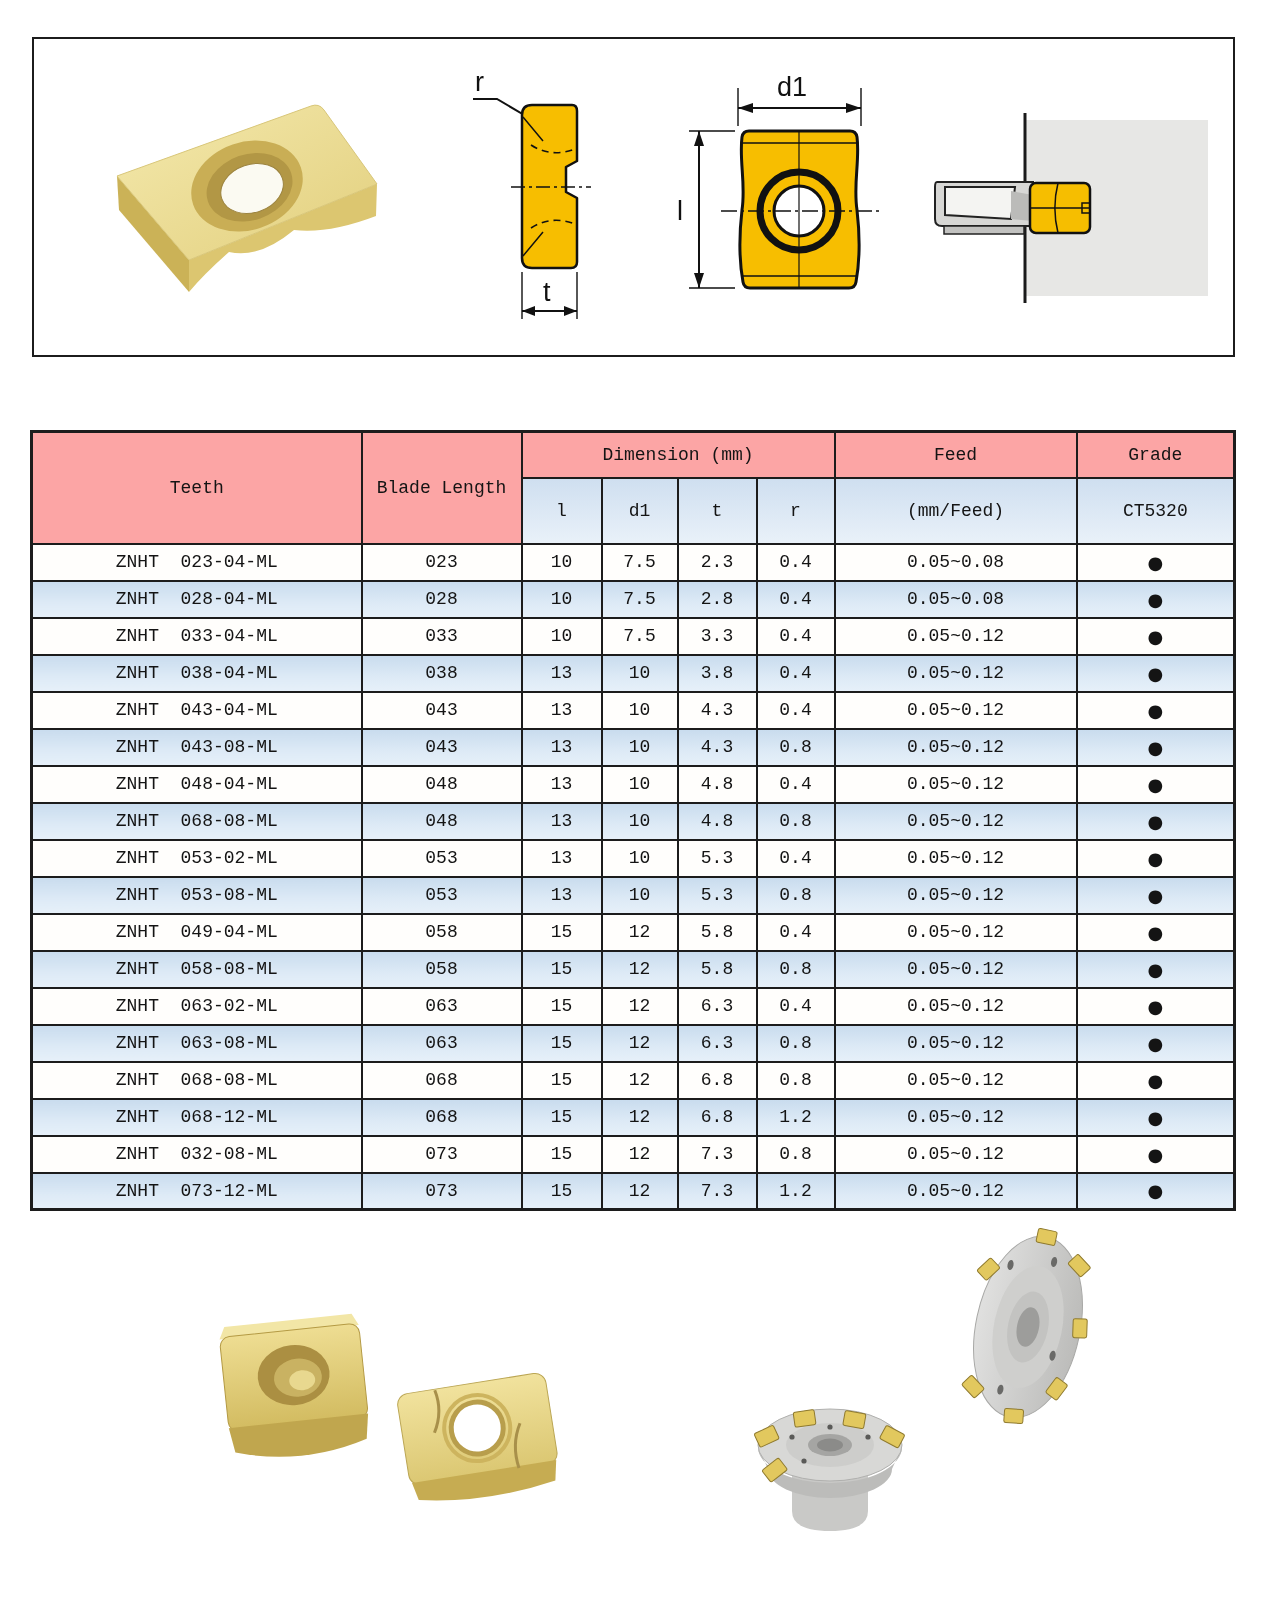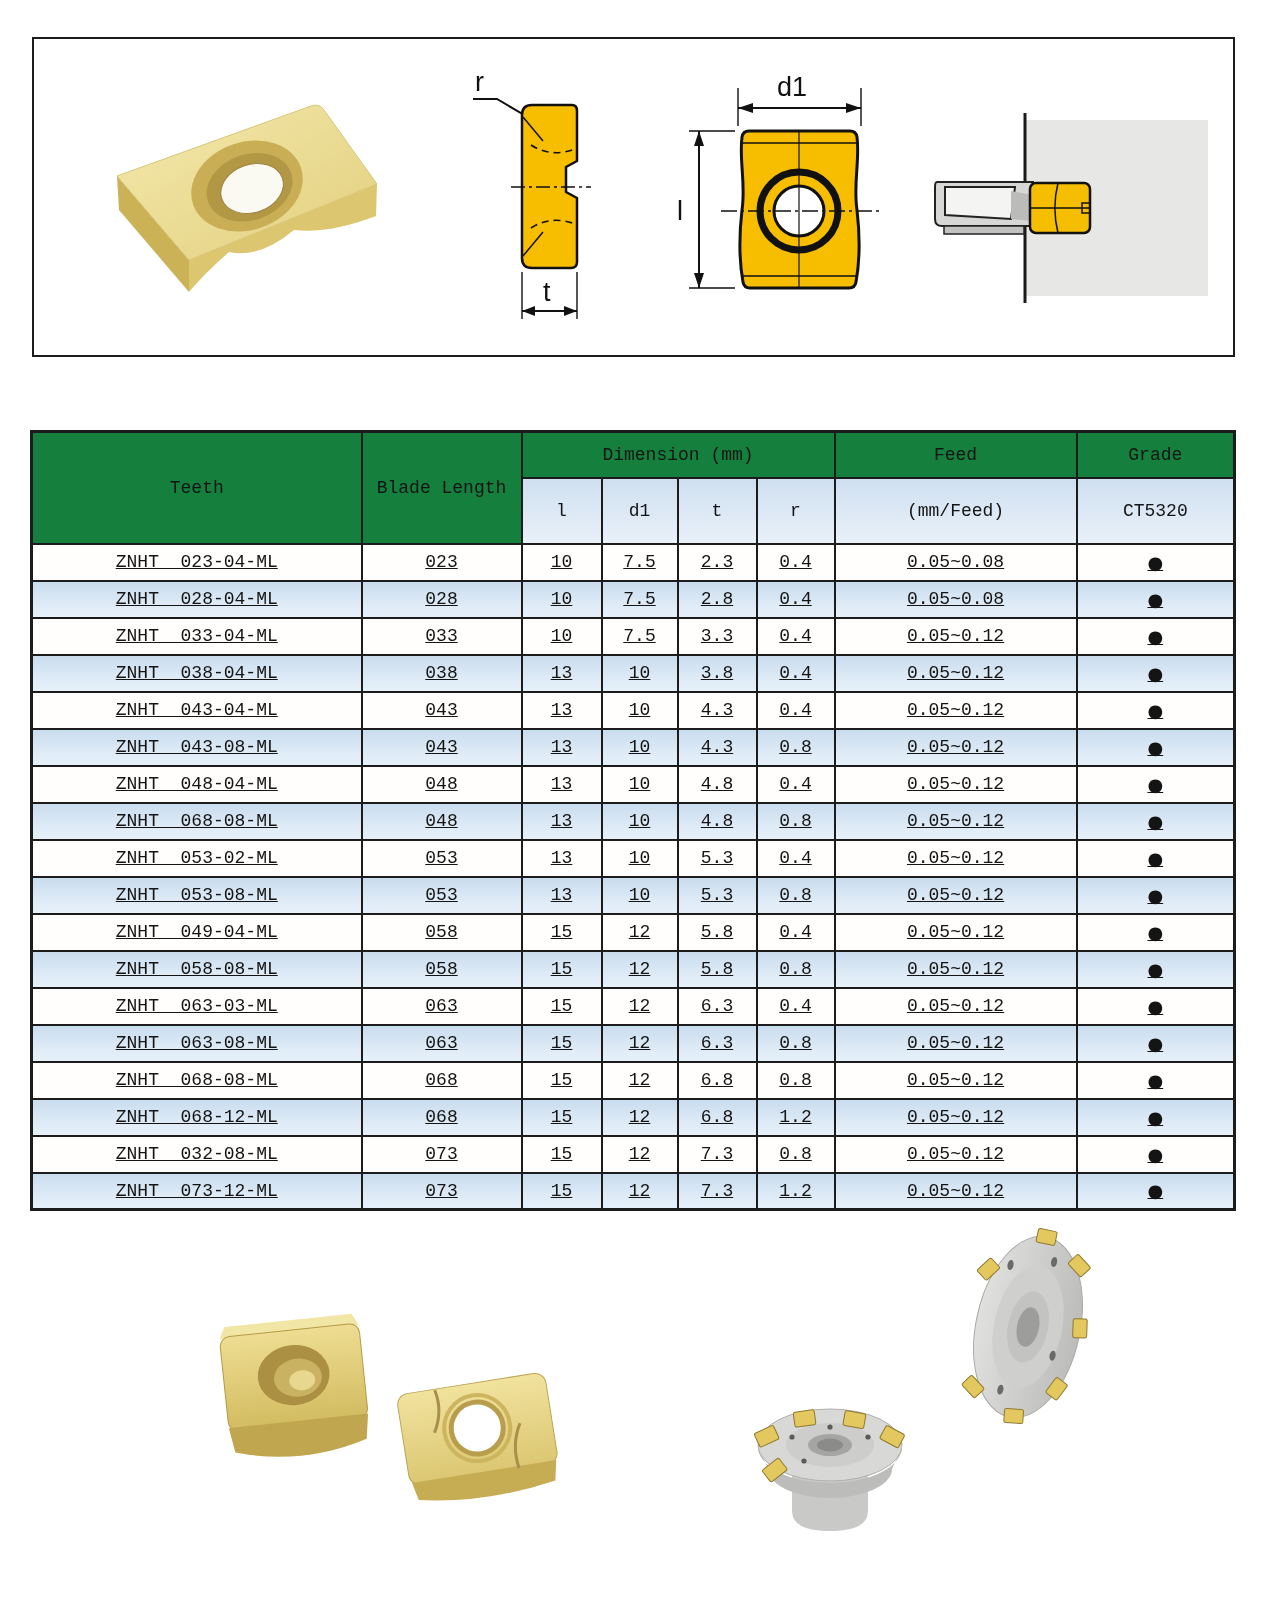--- a/index.html
+++ b/index.html
@@ -18,24 +18,24 @@
 
   
   .spec-table-wrap{position:absolute;left:30px;top:430px;}
   table.spec{border-collapse:collapse;table-layout:fixed;width:1203px;
              border:3px solid #1c1c1c;}
   table.spec th,table.spec td{border:2px solid #1c1c1c;padding:0;
              font-weight:normal;font-size:18px;text-align:center;vertical-align:middle;
              overflow:hidden;}
   tr.h1{height:46px;}
   tr.h2{height:66px;}
-  tr.h1 th{background:#15803d;}
+  tr.h1 th{background:#fca5a5;}
   tr.h2 th{background:linear-gradient(180deg,#cfdff0 0%,#e9f1f9 100%);}
   th.span-2{background:#a9c6e5;}
-  tbody tr{height:37px;text-decoration:underline;}
+  tbody tr{height:37px;}
   tbody tr:nth-child(odd) td{background:#fffefc;}
   tbody tr:nth-child(even) td{background:linear-gradient(180deg,#c9dcee 0%,#ddeaf6 60%,#e6f0f9 100%);}
   td.c-model{text-align:left;padding-left:8px;white-space:pre;}
   td.c-grade{font-family:"DejaVu Sans",sans-serif;font-size:12px;}
 
   
   .photo{position:absolute;}
   .ph-inserts{left:195px;top:1278px;}
   .ph-cutter-small{left:740px;top:1385px;}
   .ph-cutter-disc{left:928px;top:1222px;}
@@ -259,21 +259,21 @@
       <td class="c-model">ZNHT  058-08-ML</td>
       <td>058</td>
       <td>15</td>
       <td>12</td>
       <td>5.8</td>
       <td>0.8</td>
       <td>0.05~0.12</td>
       <td class="c-grade">●</td>
     </tr>
           <tr>
-      <td class="c-model">ZNHT  063-03-ML</td>
+      <td class="c-model">ZNHT  063-02-ML</td>
       <td>063</td>
       <td>15</td>
       <td>12</td>
       <td>6.3</td>
       <td>0.4</td>
       <td>0.05~0.12</td>
       <td class="c-grade">●</td>
     </tr>
           <tr>
       <td class="c-model">ZNHT  063-08-ML</td>

